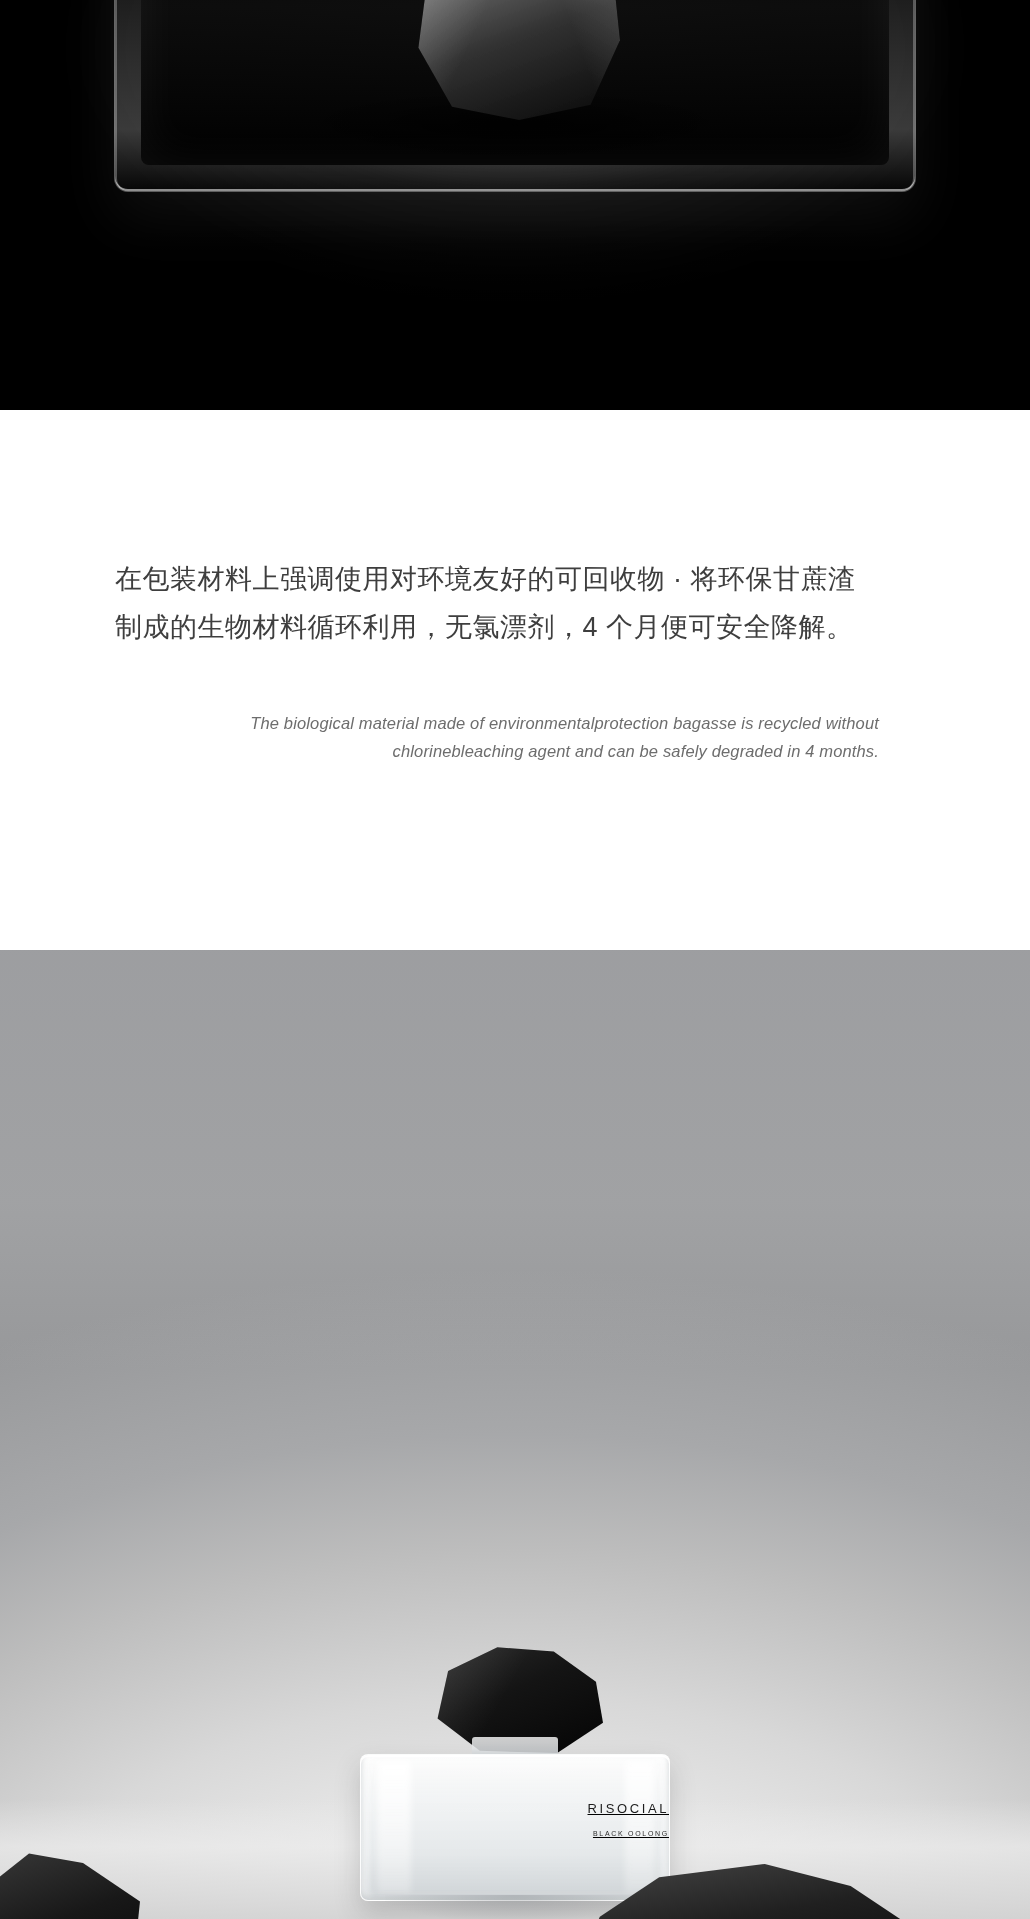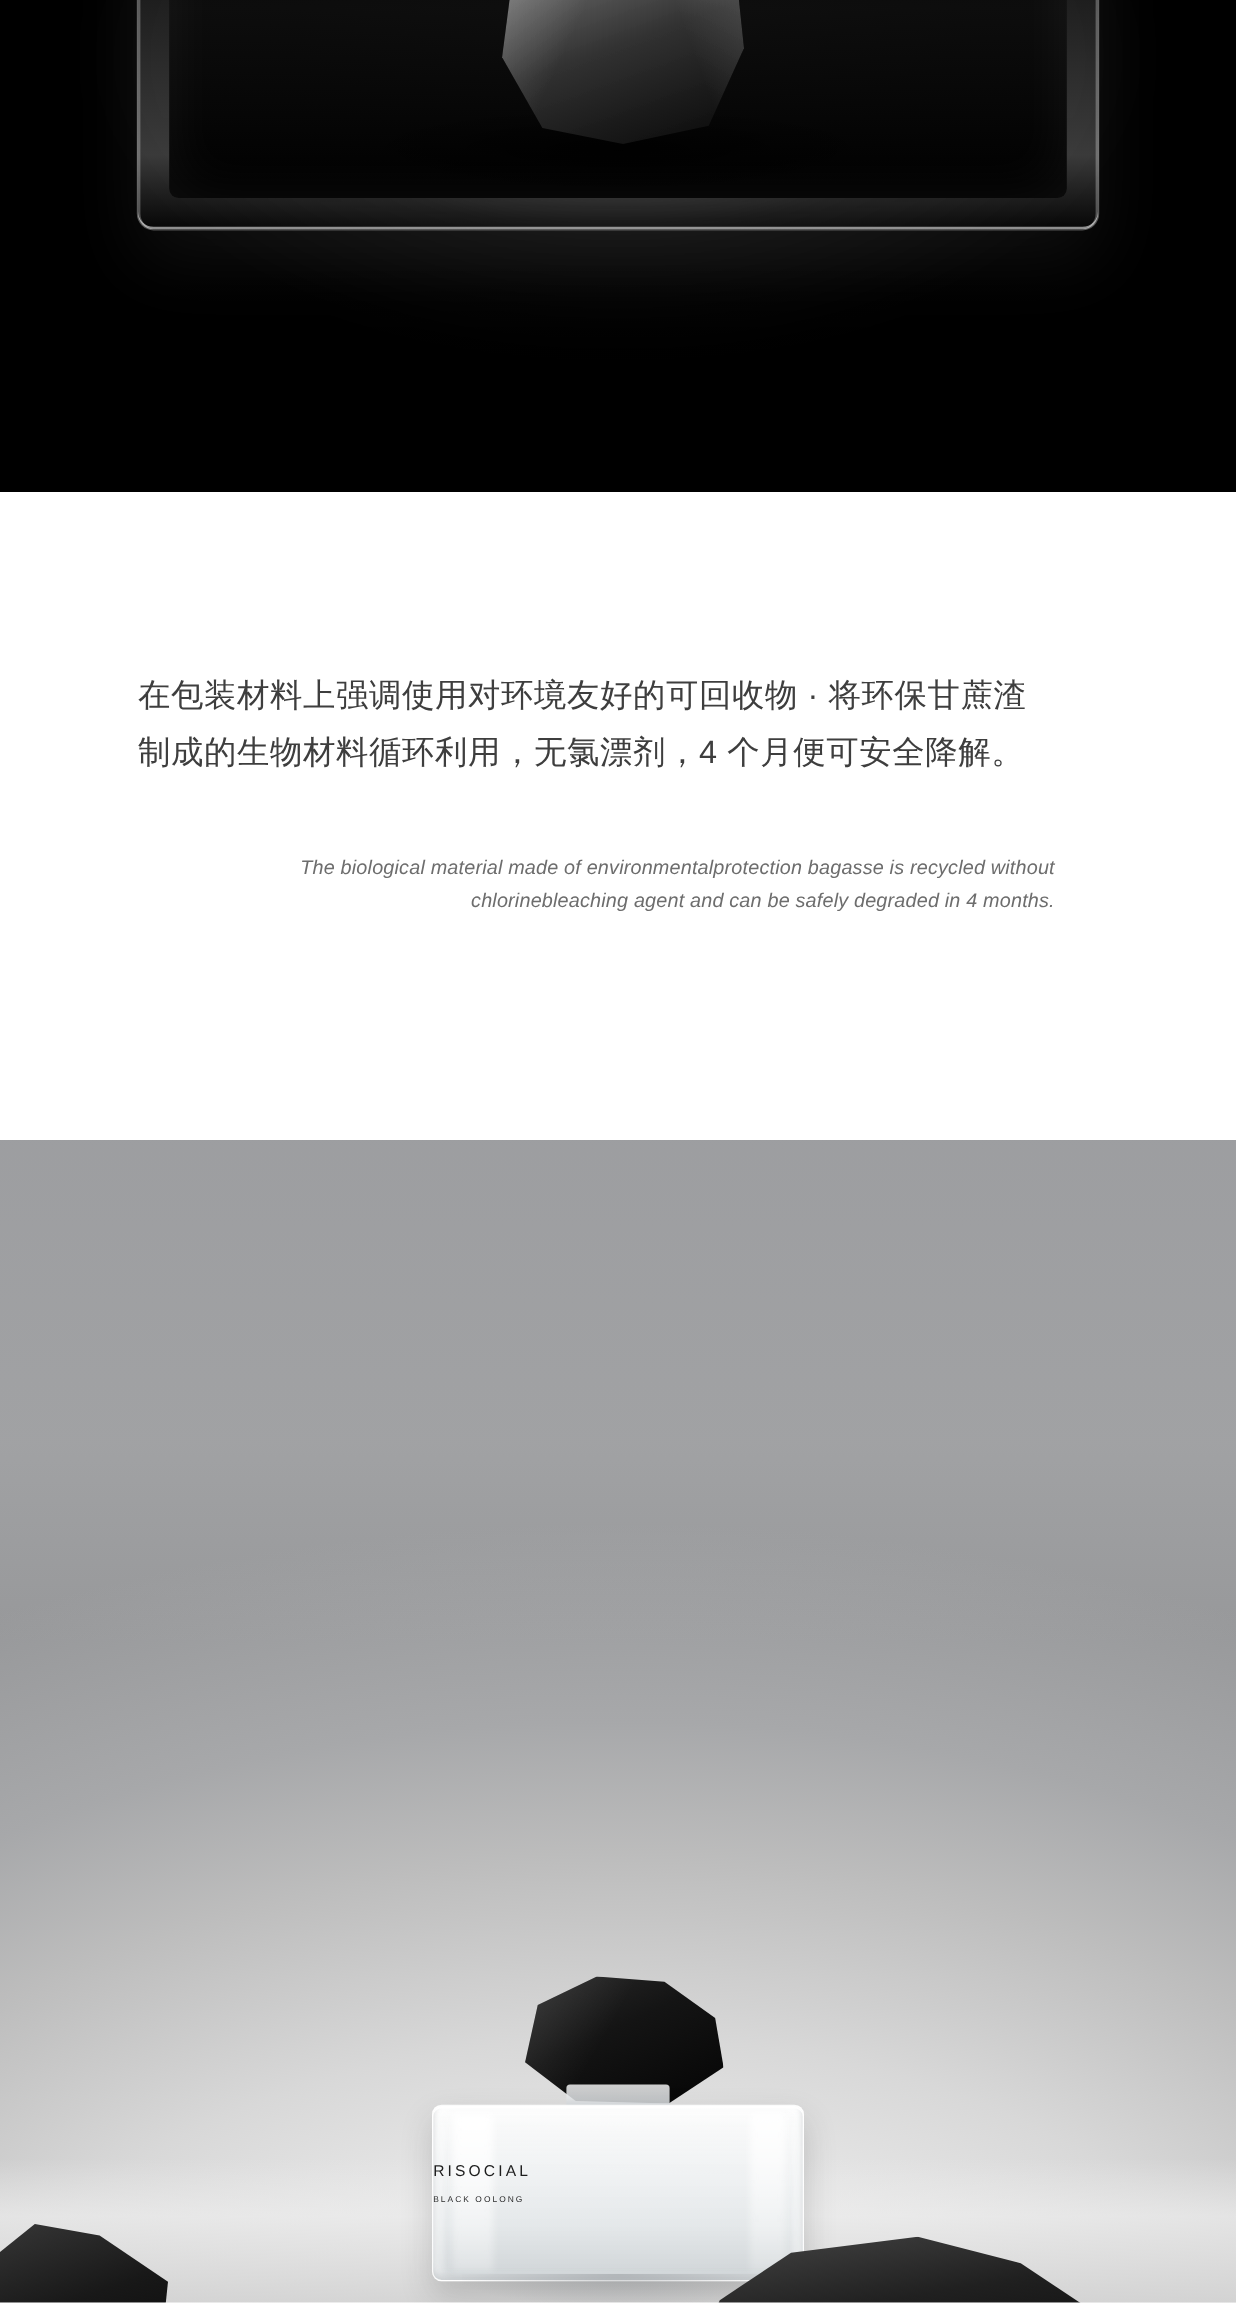--- a/index.html
+++ b/index.html
@@ -219,22 +219,23 @@
     width: 30px;
     height: 132px;
     background: linear-gradient(180deg, rgba(255,255,255,0.85), rgba(255,255,255,0.2));
     filter: blur(3px);
   }
   .flacon-label {
     position: absolute;
     left: 0;
     right: 0;
     top: 46px;
-    text-align: left;
+    text-align: right;
     z-index: 3;
+    text-decoration: underline;
   }
   .brand-name {
     font-family: "Liberation Sans", sans-serif;
     font-size: 13px;
     letter-spacing: 2.6px;
     color: #1d1d1d;
     font-weight: 400;
   }
   .brand-sub {
     margin-top: 14px;

